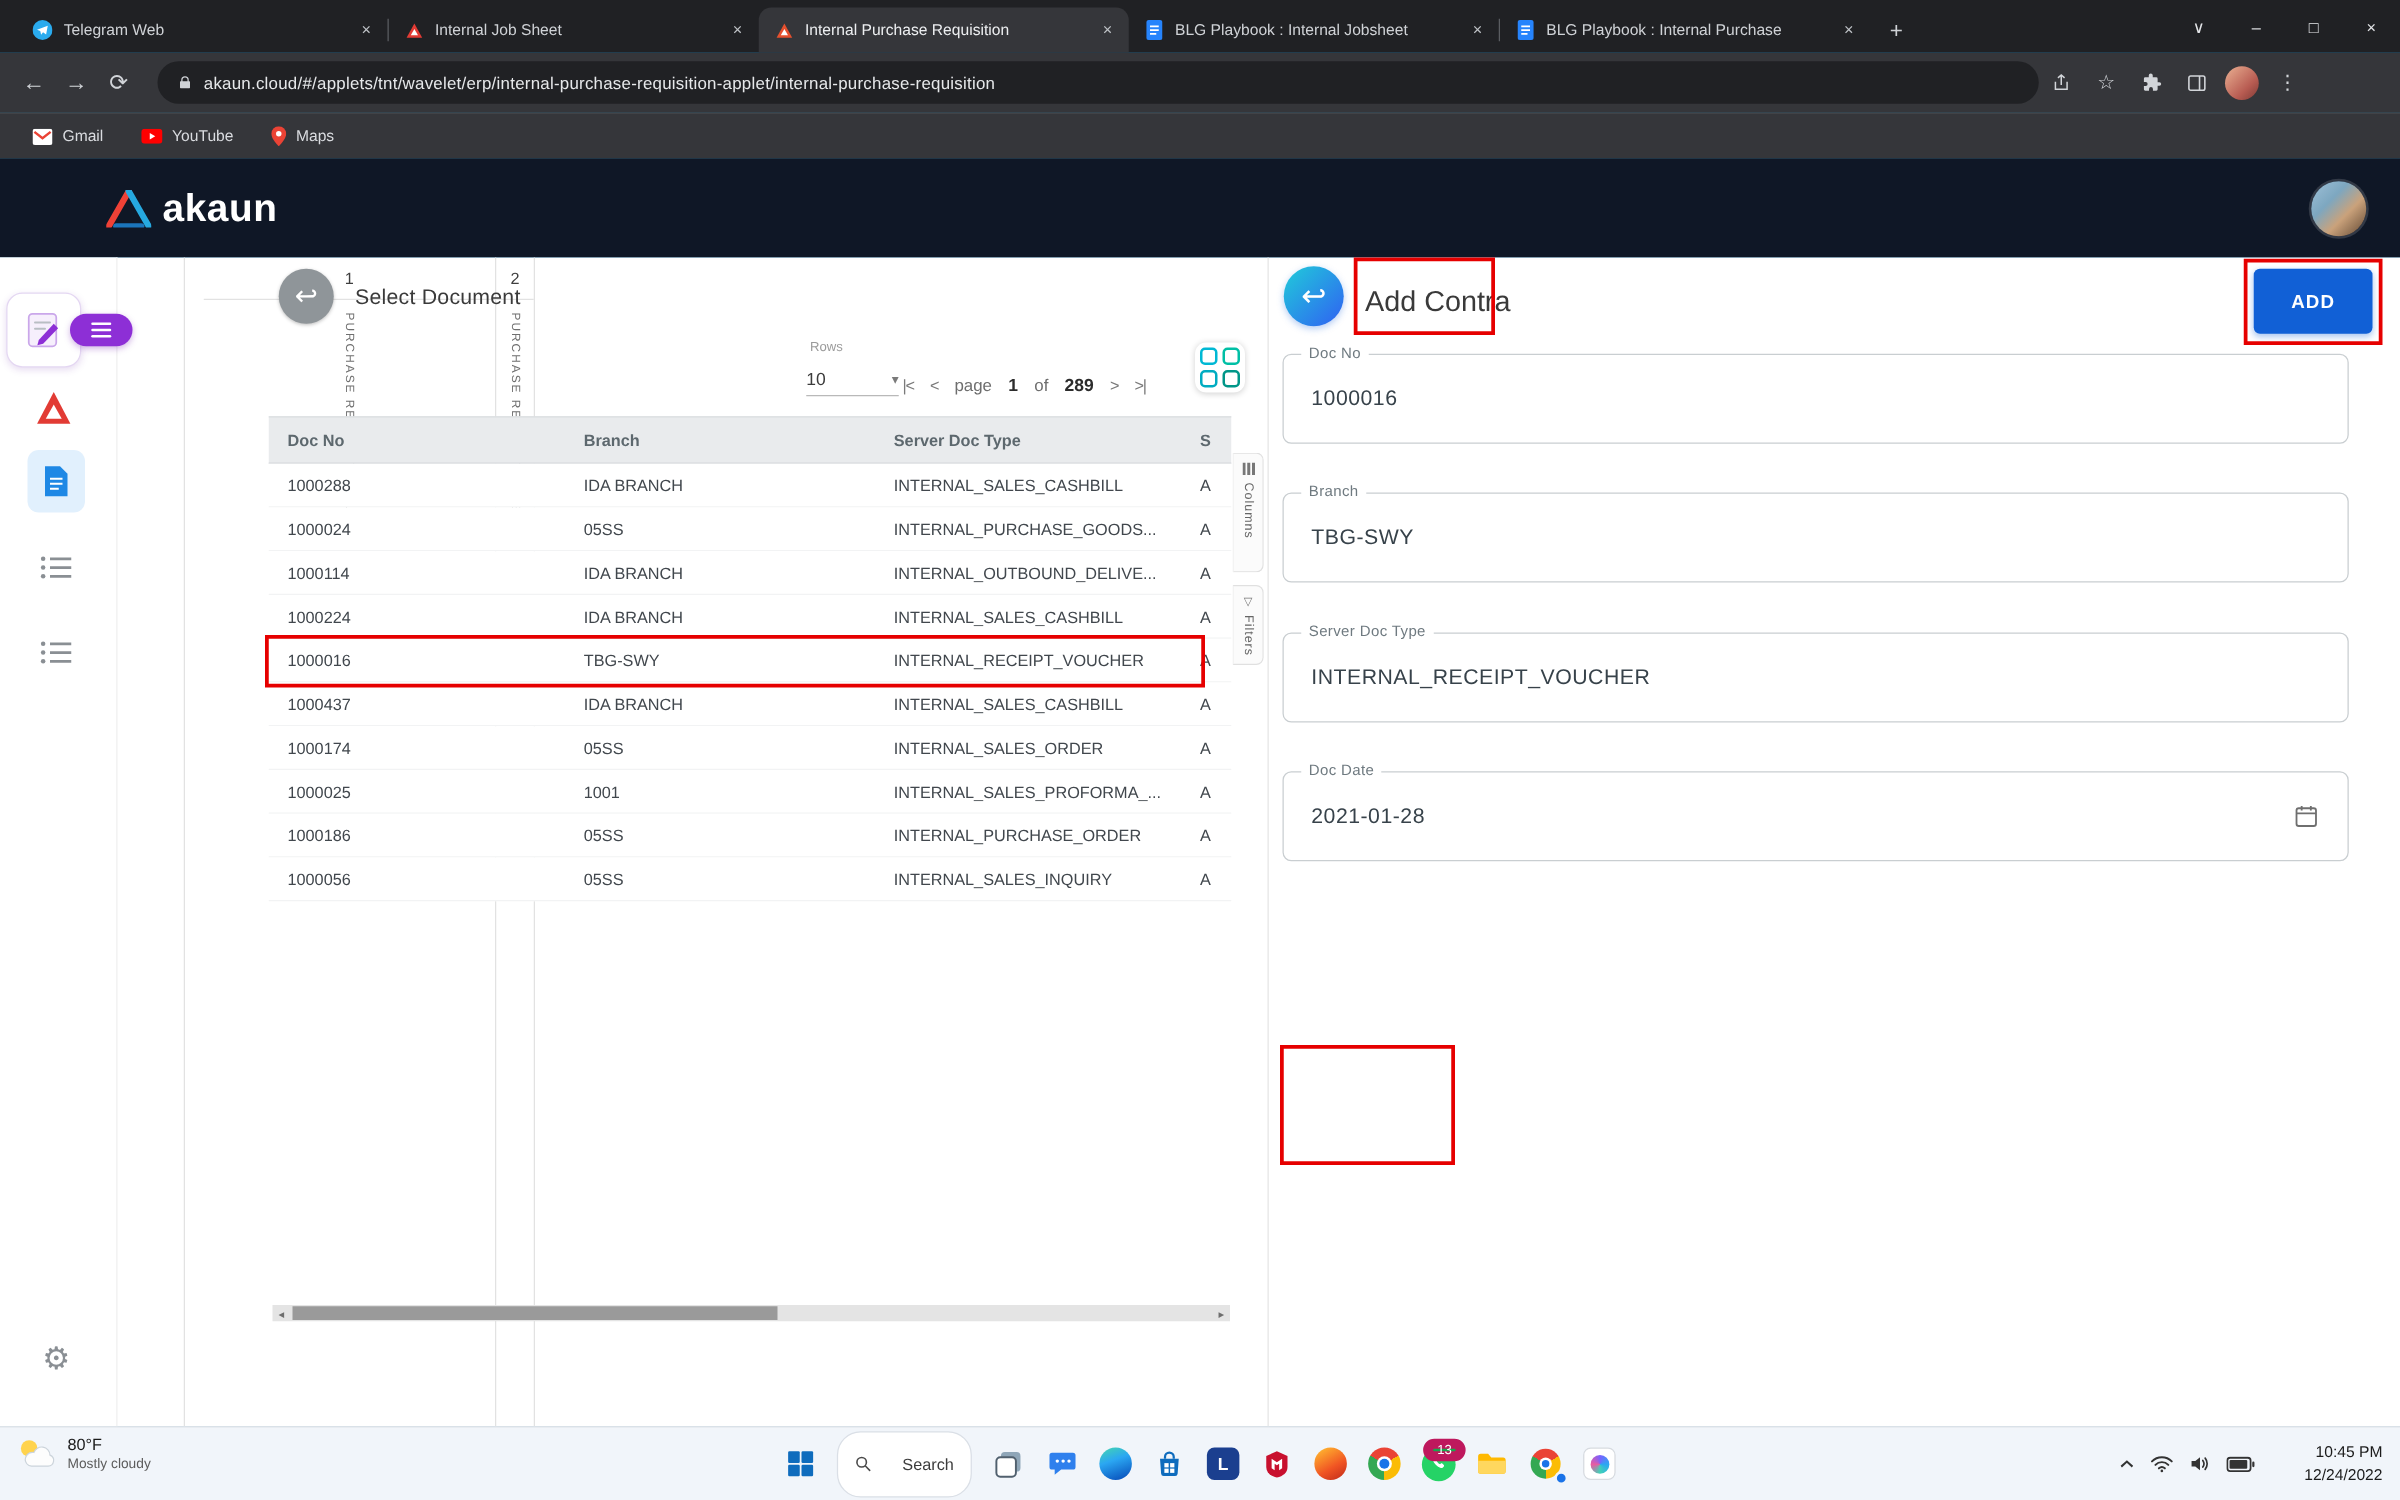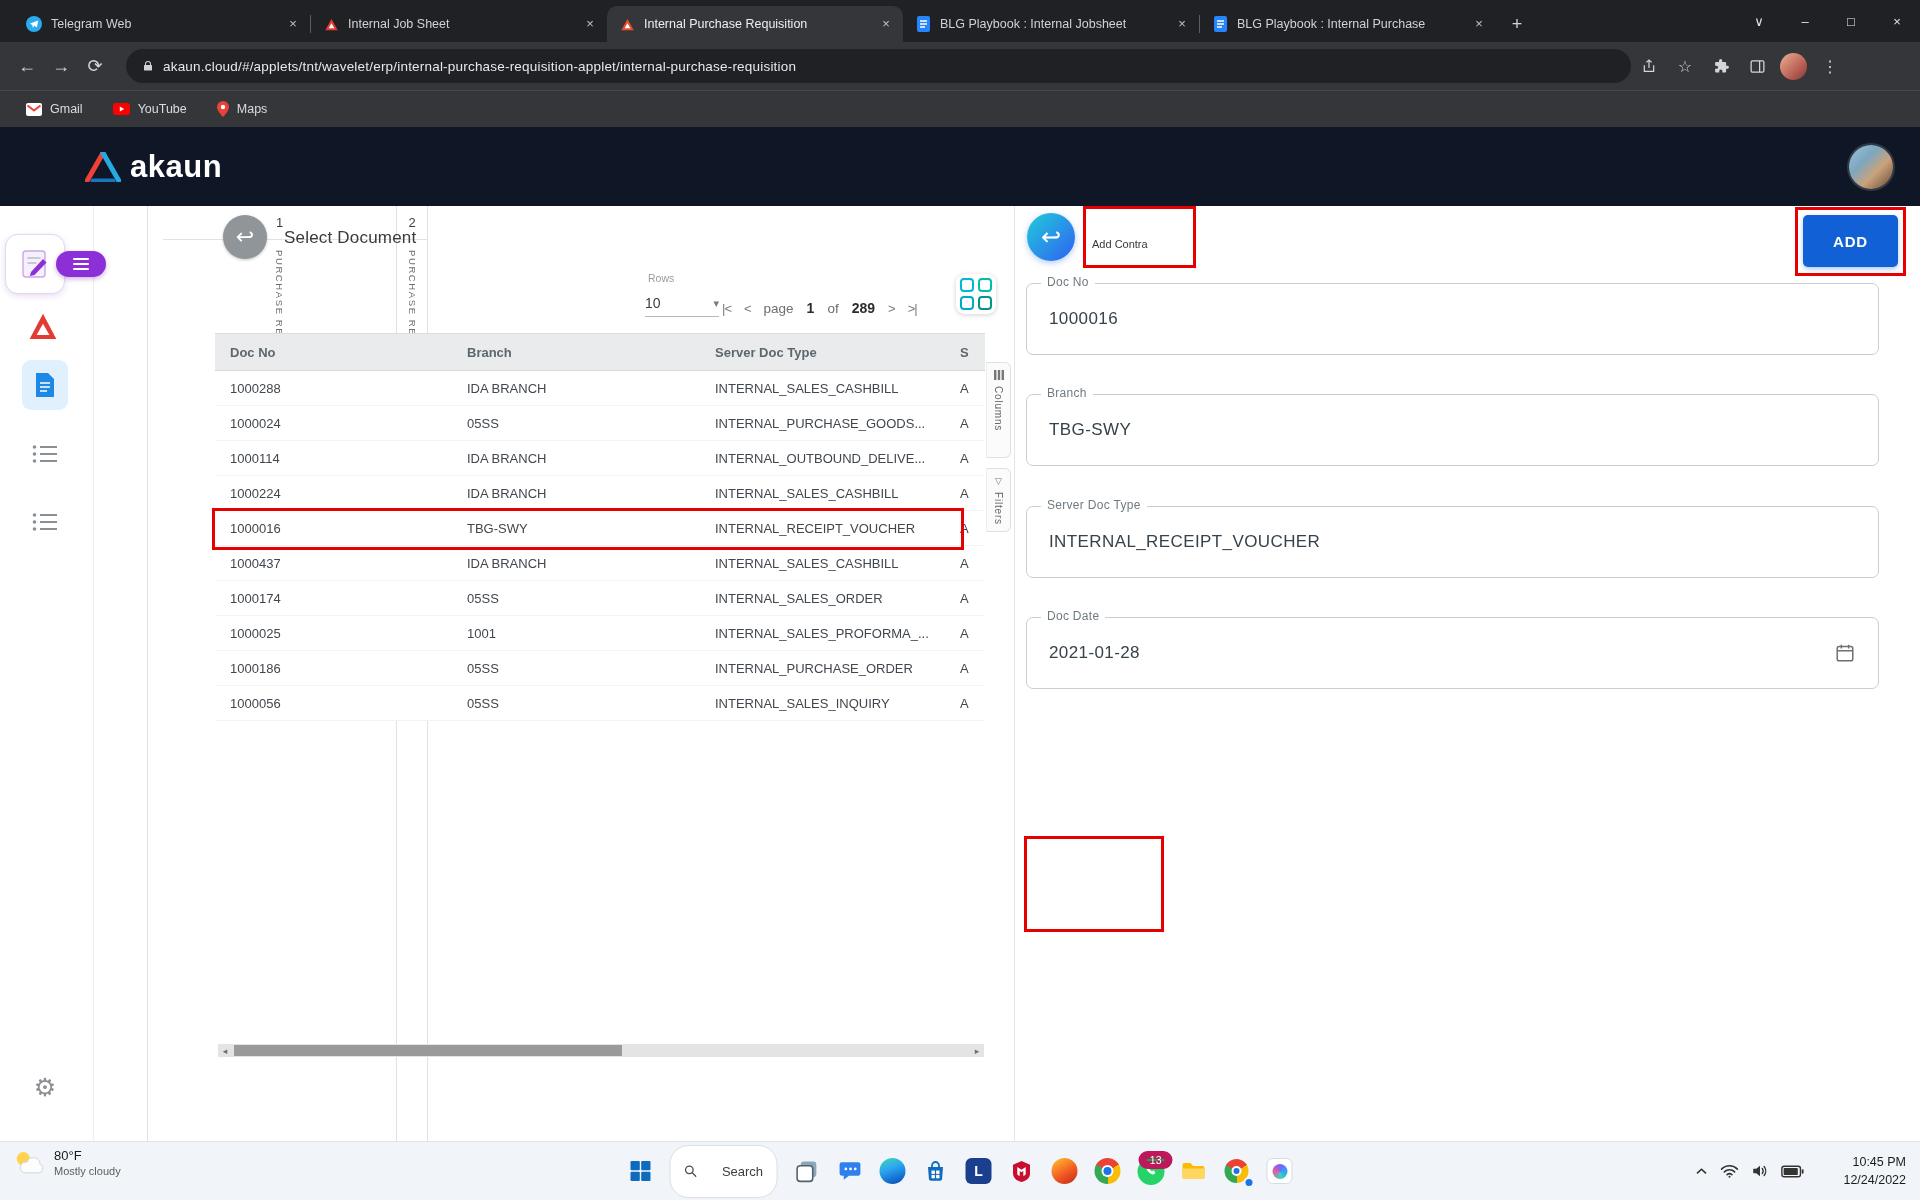--- a/index.html
+++ b/index.html
@@ -87,21 +87,21 @@
 
 .hscroll{position:absolute;left:218px;top:838px;width:766px;height:13px;background:#e4e4e4}
 .sarrow{position:absolute;top:0;width:14px;height:13px;display:flex;align-items:center;justify-content:center;font-size:9px;color:#6e6e6e}
 .sarrow.left{left:0}.sarrow.right{right:0}
 .sthumb{position:absolute;left:16px;top:1px;width:388px;height:11px;background:#9a9a9a}
 
 .panel-divider{position:absolute;left:1014px;top:0;width:1px;height:100%;background:#e5e5e5}
 
 
 .back-teal{position:absolute;left:1027px;top:7px;width:48px;height:48px;background:linear-gradient(135deg,#22c1dc 10%,#2e6bf0 90%);font-size:24px;box-shadow:0 2px 6px rgba(40,110,220,.35)}
-.form-title{position:absolute;left:1092px;top:32px;font-size:11px;color:#3a3a3a}
+.form-title{position:absolute;left:1092px;top:22px;font-size:23px;color:#3a3a3a}
 .add-btn{position:absolute;left:1803px;top:9px;width:95px;height:52px;background:#1160d6;color:#fff;font-size:15px;font-weight:bold;letter-spacing:.8px;border:none;border-radius:5px;display:flex;align-items:center;justify-content:center;box-shadow:0 2px 5px rgba(17,96,214,.35)}
 .field{position:absolute;left:1026px;width:853px;height:72px;border:1px solid #c9ced1;border-radius:7px;background:#fff}
 .flabel{position:absolute;top:-9px;left:14px;background:#fff;padding:0 6px;font-size:12px;color:#6f7a80;letter-spacing:.3px}
 .fvalue{position:absolute;left:22px;top:50%;transform:translateY(-50%);font-size:17px;color:#37424a;letter-spacing:.4px}
 .cal{position:absolute;right:22px;top:50%;transform:translateY(-50%);display:flex}
 
 
 .anno{position:absolute;border:3px solid #e60000;pointer-events:none;z-index:50;background:transparent}
 
 

